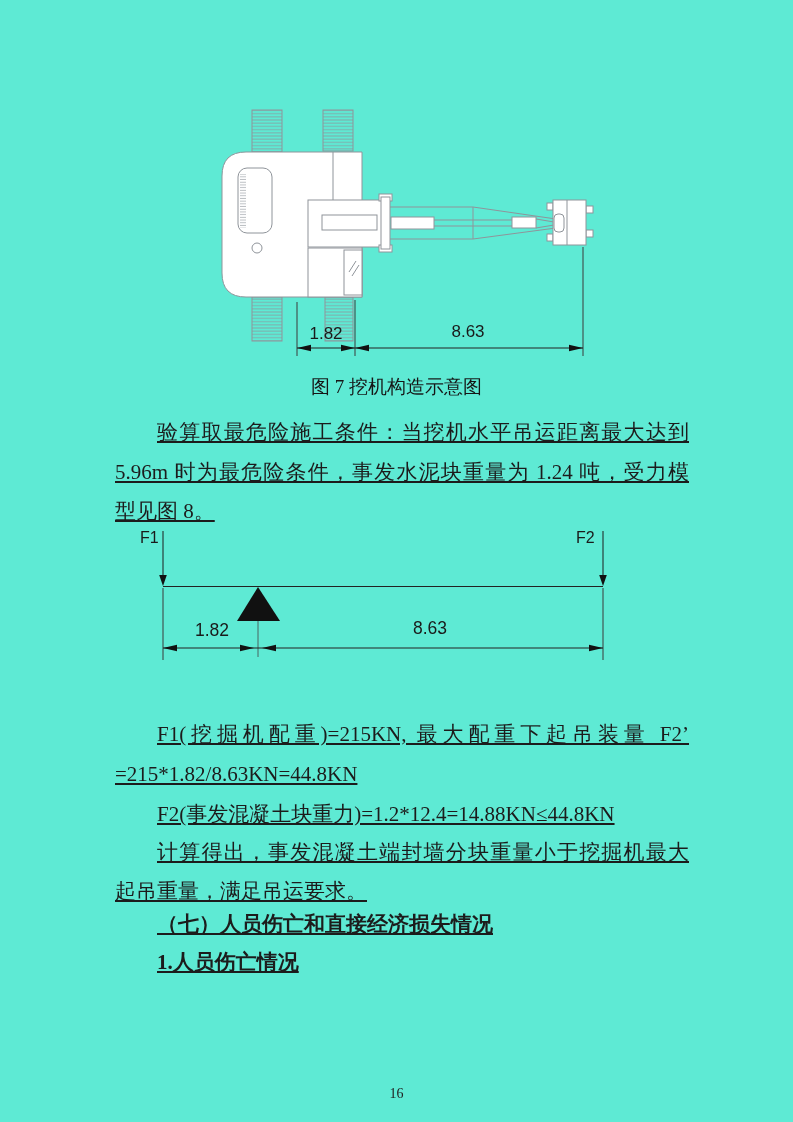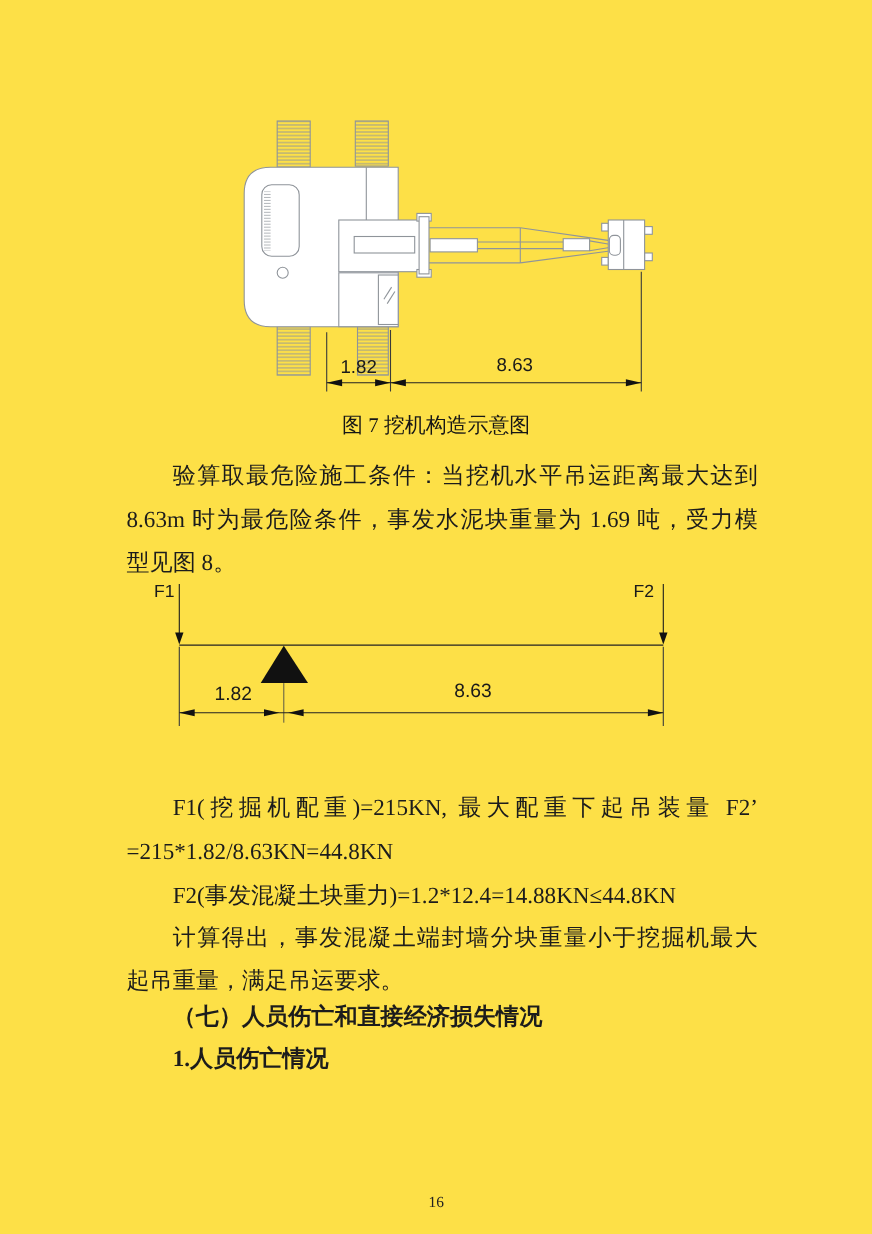--- a/index.html
+++ b/index.html
@@ -1,31 +1,32 @@
 <!DOCTYPE html>
 <html><head>
 <meta charset="utf-8">
 <style>
   html,body{margin:0;padding:0;background:#ffffff;}
   .page{
     position:relative;
     width:793px;height:1122px;
-    background:#fde047;
+    background:#5eead4;
     overflow:hidden;
     font-family:"Liberation Serif","DejaVu Serif",serif;
     color:#1c1c1c;
   }
   .line{
     position:absolute;
     left:115px;right:104px;
     box-sizing:border-box;
     font-size:21px;
     line-height:23px;
     white-space:nowrap;
     color:#1c1c1c;
+    text-decoration:underline;
   }
   .just{
     white-space:normal;
     text-align:justify;
     text-align-last:justify;
   }
   .indent{padding-left:42px;}
   .bold{font-weight:bold;}
   .caption{
     position:absolute;left:0;right:0;
@@ -116,21 +117,21 @@
       <polygon points="355,348 369,344.8 369,351.2"></polygon>
       <polygon points="583,348 569,344.8 569,351.2"></polygon>
     </g>
     <text x="326" y="339" font-size="17" text-anchor="middle">1.82</text>
     <text x="468" y="337" font-size="17" text-anchor="middle">8.63</text>
   </svg>
 
   <div class="caption" style="top:374px">图 7 挖机构造示意图</div>
 
   <div class="line indent just" style="top:421px">验算取最危险施工条件：当挖机水平吊运距离最大达到</div>
-  <div class="line just" style="top:461px">8.63m 时为最危险条件，事发水泥块重量为 1.69 吨，受力模</div>
+  <div class="line just" style="top:461px">5.96m 时为最危险条件，事发水泥块重量为 1.24 吨，受力模</div>
   <div class="line" style="top:500px">型见图 8。</div>
 
   <svg style="left:130px;top:522px" width="520" height="142" viewBox="130 522 520 142">
     <text x="140" y="543" font-size="16">F1</text>
     <text x="576" y="543" font-size="16">F2</text>
 
     <g stroke="#1c1c1c" fill="none">
       <line x1="163" y1="531" x2="163" y2="577"></line>
       <line x1="603" y1="531" x2="603" y2="577"></line>
     </g>

